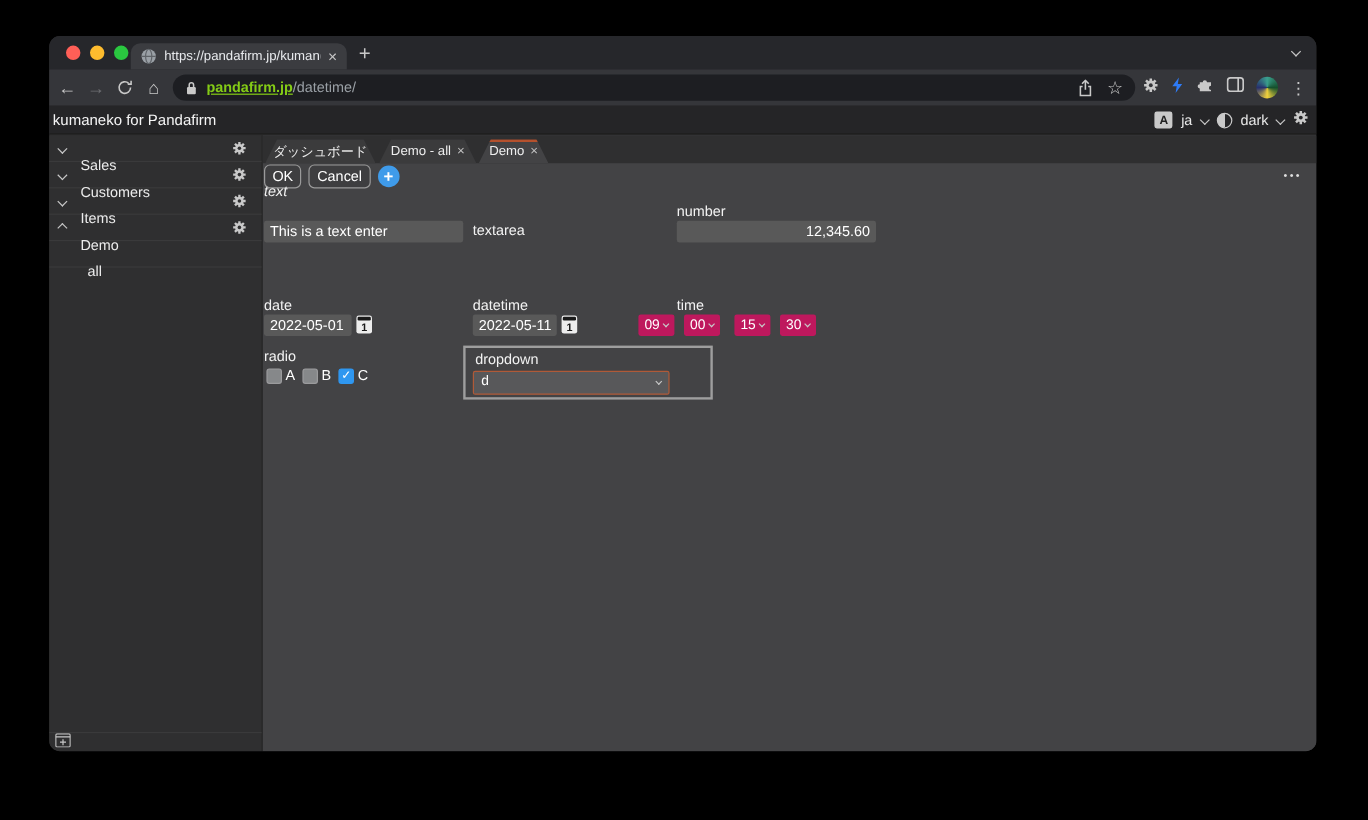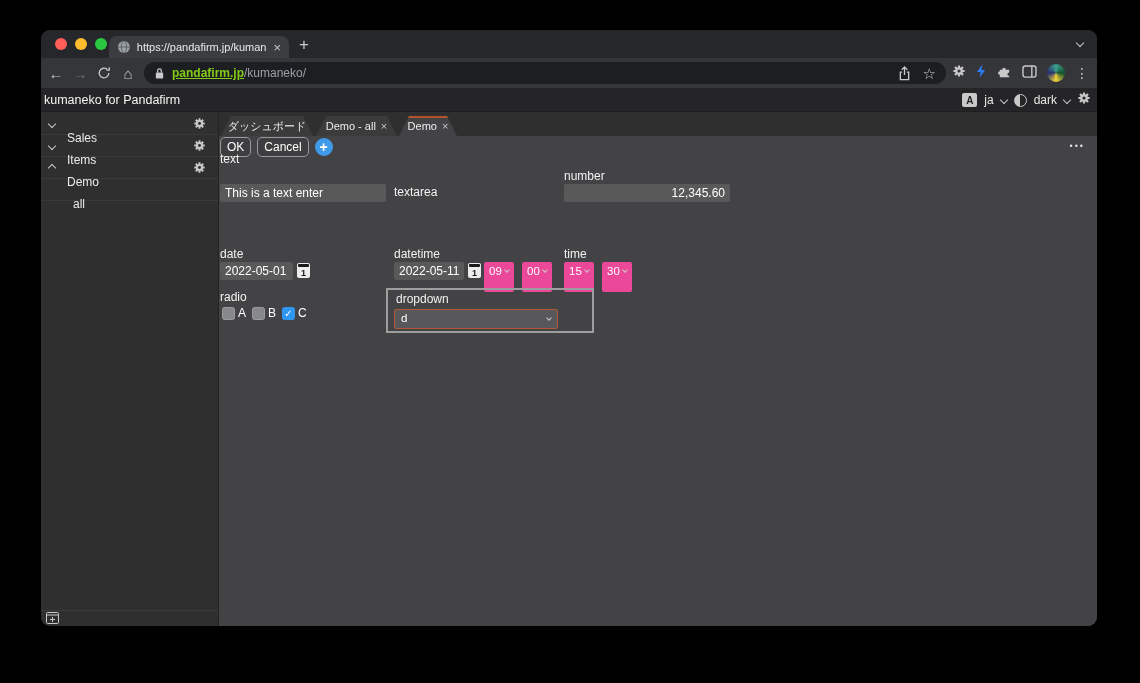--- a/index.html
+++ b/index.html
@@ -92,22 +92,22 @@
     border-radius:2px; height:18px; line-height:18px; padding:0 5px; overflow:hidden;
     white-space:nowrap; }
   .tin.num { text-align:right; }
   .tarea { position:absolute; background:#595959; color:#fff; font-size:12px;
     border-radius:2px; padding:1px 5px; line-height:17px; white-space:pre-line; }
   .cal { position:absolute; width:13px; height:15px; background:#ededed; border-radius:2px;
     color:#1a1a1a; font-size:9px; font-weight:bold; display:flex; align-items:flex-end;
     justify-content:center; line-height:10px; }
   .cal::before { content:""; position:absolute; top:1px; left:1px; right:1px; height:2.5px;
     background:#1a1a1a; border-radius:1px; }
-  .sel { position:absolute; height:30px; background:#ec4899; border-radius:2px;
-    color:#fff; font-size:11.5px; line-height:18px; padding:0 16px 0 5px; }
+  .sel { position:absolute; height:18px; background:#be185d; border-radius:2px;
+    color:#fff; font-size:11.5px; line-height:18px; padding:0 16px 0 5px;margin-left:48px; }
   .sel .chev.sm { position:absolute; right:5px; top:6px; }
   .cb { width:13px; height:13px; border-radius:2.5px; background:#86888a;
     border:1px solid #9b9b9d; display:flex; align-items:center; justify-content:center;
     color:#fff; font-size:10px; font-weight:bold; }
   .cb.checked { background:#2f97f0; border-color:#2f97f0; }
   .cb-row { position:absolute; display:flex; align-items:center; gap:6px;
     font-size:12px; color:#fff; }
   .cb-pair { display:flex; align-items:center; gap:3px; }
   .dd-group { position:absolute; border:2px solid #9e9e9e; }
   .dd-label { position:absolute; left:8px; top:2px; font-size:12px; color:#f2f2f2; }
@@ -148,21 +148,21 @@
           <path d="M13.5 8a5.5 5.5 0 1 1-1.8-4.1" fill="none" stroke="#c8c8c8" stroke-width="1.5"></path>
           <path d="M14 1.5v3.2h-3.2" fill="none" stroke="#c8c8c8" stroke-width="1.5"></path>
         </svg>
       </span>
     <span class="nav-ic">⌂</span>
     <div class="omnibox">
       <svg width="11" height="13" viewBox="0 0 12 14">
           <rect x="2" y="6" width="8" height="6.5" rx="1" fill="#c9c9c9"></rect>
           <path d="M4 6V4a2 2 0 0 1 4 0v2" fill="none" stroke="#c9c9c9" stroke-width="1.4"></path>
         </svg>
-      <span class="url"><span class="dom">pandafirm.jp</span><span class="pth">/kumaneko/</span></span>
+      <span class="url"><span class="dom">pandafirm.jp</span><span class="pth">/datetime/</span></span>
       <span class="omni-right">
         <svg width="13" height="15" viewBox="0 0 14 16">
             <path d="M7 1.5v8" stroke="#c9c9c9" stroke-width="1.4"></path>
             <path d="M4 4l3-3 3 3" fill="none" stroke="#c9c9c9" stroke-width="1.4"></path>
             <path d="M4.5 6.5H2.5v8h9v-8h-2" fill="none" stroke="#c9c9c9" stroke-width="1.4"></path>
           </svg>
         <span class="icon-btn" style="font-size:15px">☆</span>
       </span>
     </div>
     <div class="ext-icons">
@@ -226,20 +226,36 @@
                 <line x1="4.3" y1="4.3" x2="15.7" y2="15.7"></line>
                 <line x1="15.7" y1="4.3" x2="4.3" y2="15.7"></line>
               </g>
               <circle cx="10" cy="10" r="5.5" fill="#c9c9c9"></circle>
               <circle cx="10" cy="10" r="2.3" fill="#2f2f30"></circle>
             </svg>
           </span>
       </div>
       <div class="side-item">
         <span class="chev"></span>
+        <span class="side-label">Customers</span>
+        <span class="side-gear">
+            <svg width="13" height="13" viewBox="0 0 20 20">
+              <g stroke="#c9c9c9" stroke-width="3">
+                <line x1="10" y1="2" x2="10" y2="18"></line>
+                <line x1="2" y1="10" x2="18" y2="10"></line>
+                <line x1="4.3" y1="4.3" x2="15.7" y2="15.7"></line>
+                <line x1="15.7" y1="4.3" x2="4.3" y2="15.7"></line>
+              </g>
+              <circle cx="10" cy="10" r="5.5" fill="#c9c9c9"></circle>
+              <circle cx="10" cy="10" r="2.3" fill="#2f2f30"></circle>
+            </svg>
+          </span>
+      </div>
+      <div class="side-item">
+        <span class="chev"></span>
         <span class="side-label">Items</span>
         <span class="side-gear">
             <svg width="13" height="13" viewBox="0 0 20 20">
               <g stroke="#c9c9c9" stroke-width="3">
                 <line x1="10" y1="2" x2="10" y2="18"></line>
                 <line x1="2" y1="10" x2="18" y2="10"></line>
                 <line x1="4.3" y1="4.3" x2="15.7" y2="15.7"></line>
                 <line x1="15.7" y1="4.3" x2="4.3" y2="15.7"></line>
               </g>
               <circle cx="10" cy="10" r="5.5" fill="#c9c9c9"></circle>
@@ -292,21 +308,21 @@
         </div>
       </div>
 
       <div class="ctl-bar">
         <span class="btn">OK</span>
         <span class="btn">Cancel</span>
         <span class="add-btn">+</span>
       </div>
       <span class="more">•••</span>
 
-      <span class="flabel" style="left:1px; top:39px;">text</span>
+      <span class="flabel" style="left:1px; top:39px;font-style:italic;">text</span>
       <span class="tin" style="left:1px; top:71px; width:166px;">This is a text enter</span>
 
       <span class="flabel" style="left:175px; top:56px;margin-top:16px;">textarea</span>
 
       <span class="flabel" style="left:345px; top:56px;">number</span>
       <span class="tin num" style="left:345px; top:71px; width:166px;">12,345.60</span>
 
       <span class="flabel" style="left:1px; top:134px;">date</span>
       <span class="tin" style="left:1px; top:149px; width:73px;">2022-05-01</span>
       <span class="cal" style="left:78px; top:150px;">1</span>

